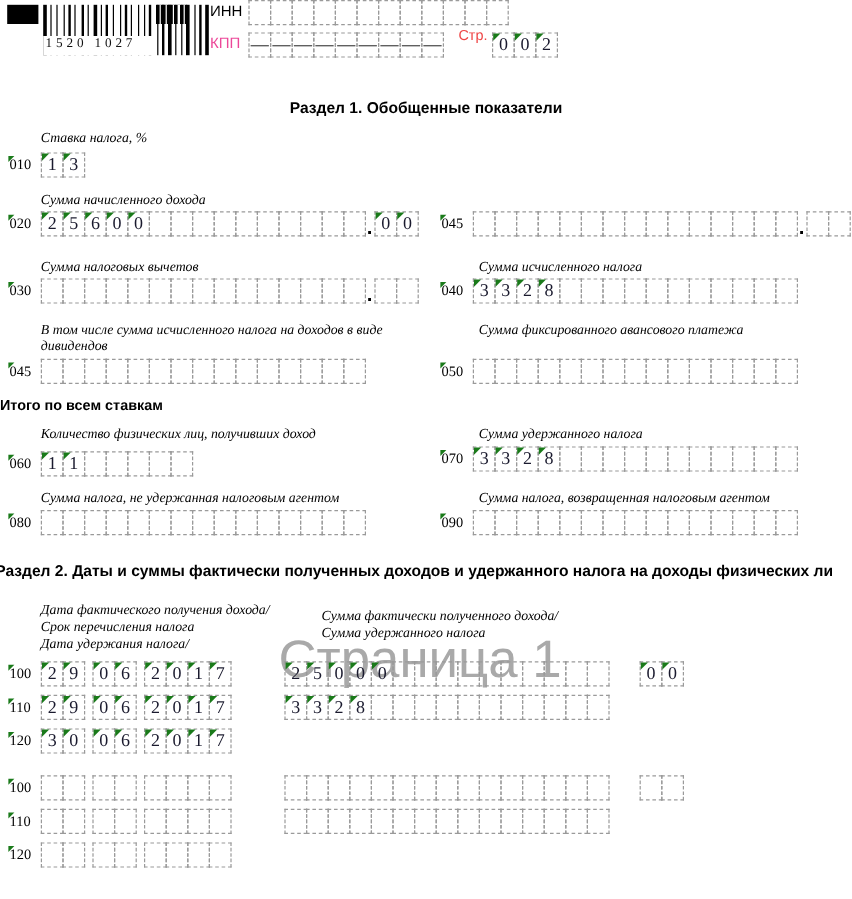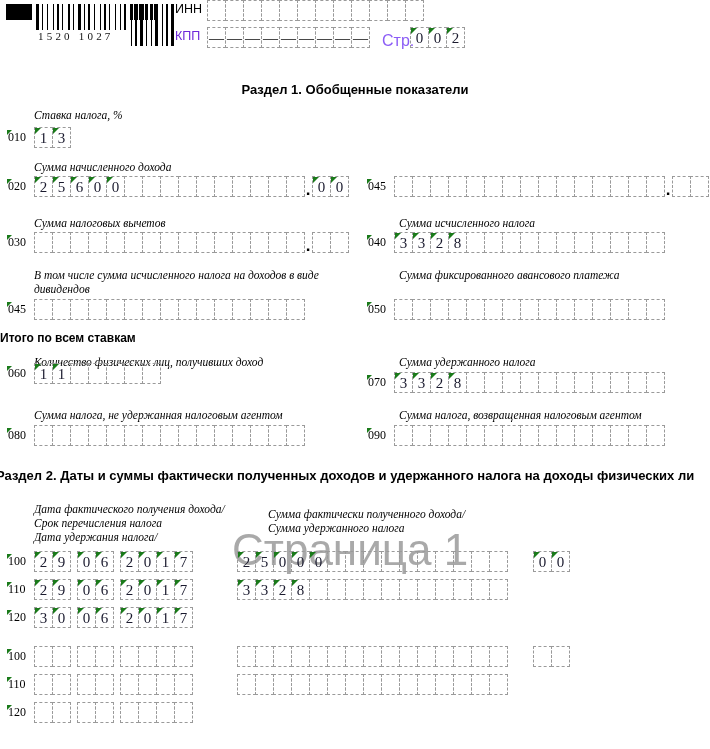--- a/index.html
+++ b/index.html
@@ -19,22 +19,22 @@
   .bc-sq{position:absolute;width:26px;height:16px;background:#000;top:2px;}
   .bc-sq.l{left:0;}
   .bc-sq.r{left:124px;}
   .bc-bars{position:absolute;left:30px;top:2px;height:42px;display:flex;align-items:flex-start;}
   .bc-bars i{display:block;background:#000;height:42px;margin-right:1px;}
   .bc-num{position:absolute;left:30px;top:28px;width:92px;height:16px;
           font-family:"Liberation Serif", serif;font-size:11px;letter-spacing:3.2px;
           color:#111;background:#fff;padding-left:2px;}
 
   .lbl-inn{position:absolute;left:175px;top:2px;font-size:12.5px;color:#000;}
-  .lbl-kpp{position:absolute;left:175px;top:29px;font-size:12.5px;color:#6d28d9;}
-  .lbl-str{position:absolute;left:382px;top:32px;font-size:16px;color:#8b5cf6;}
+  .lbl-kpp{position:absolute;left:175px;top:29px;font-size:12.5px;color:#ec4899;}
+  .lbl-str{position:absolute;left:382px;top:22px;font-size:12px;color:#ef4444;}
 
   
   .cells{display:flex;}
   .cell{
     width:19px;height:21px;
     border:1px dashed #9a9a9a;
     margin-right:-1px;
     box-sizing:border-box;
     position:relative;
     font-family:"Liberation Serif", serif;
@@ -360,21 +360,21 @@
         <div class="cell"></div>
         <div class="cell"></div>
         <div class="cell"></div>
         <div class="cell"></div>
       </div>
   </div>
 
   <div class="abs subt" style="left:0px;top:331px;">Итого по всем ставкам</div>
 
   <div class="abs cap" style="left:34px;top:355px;">Количество физических лиц, получивших доход</div>
-  <div class="abs row" style="left:6px;top:363px;align-items:flex-end;">
+  <div class="abs row" style="left:6px;top:376px;align-items:flex-end;">
     <div class="code">060</div>
     <div class="cells" id="f060i">
         <div class="cell filled">1</div>
         <div class="cell filled">1</div>
         <div class="cell"></div>
         <div class="cell"></div>
         <div class="cell"></div>
         <div class="cell"></div>
         <div class="cell"></div>
       </div>

